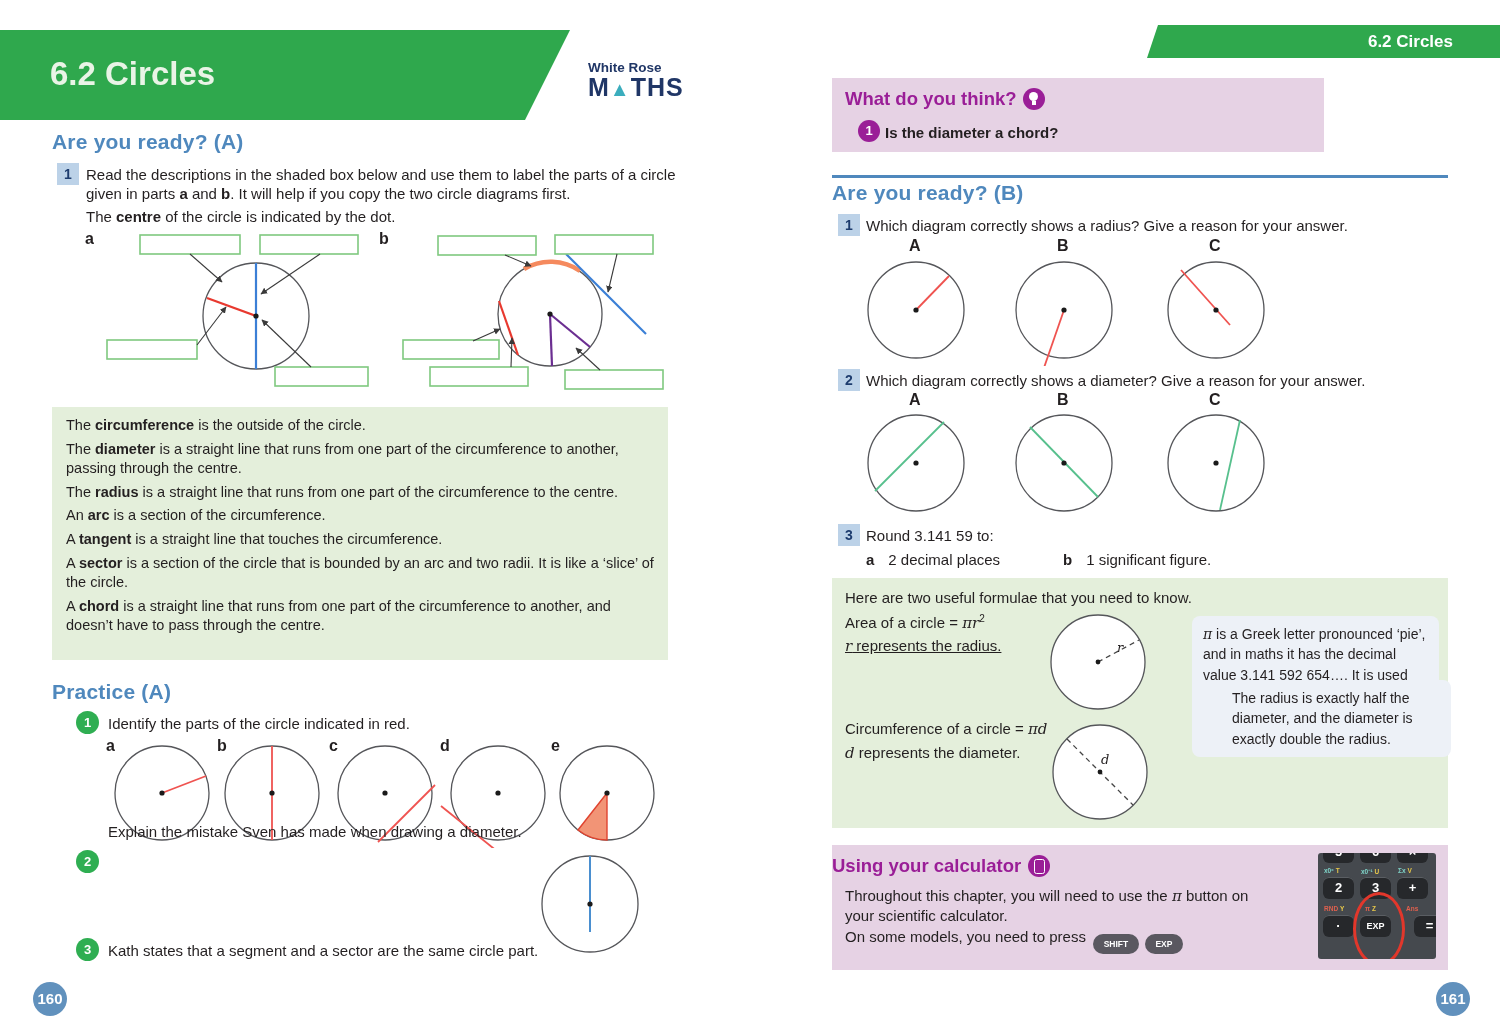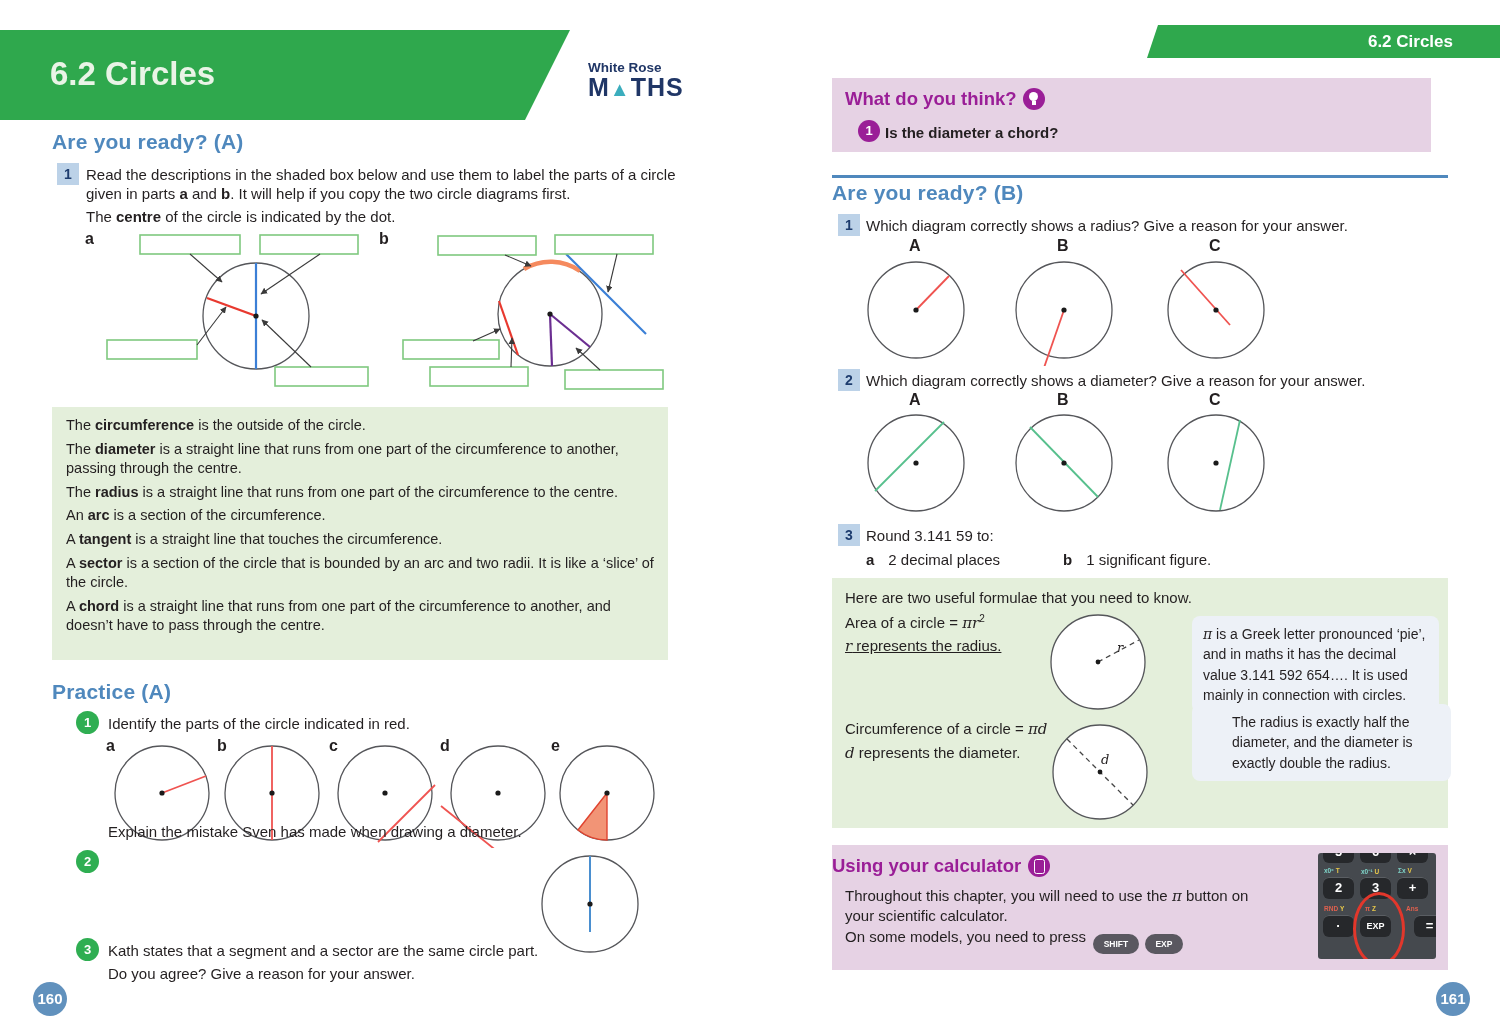--- a/index.html
+++ b/index.html
@@ -173,29 +173,28 @@
   <div class="abs txt" style="left:108px;top:822px;width:430px;">Explain the mistake Sven has made when drawing a diameter.</div>
 
   <svg class="abs" style="left:533px;top:852px;" width="114" height="104">
     <circle cx="57" cy="52" r="48" fill="none" stroke="#55565a" stroke-width="1.3"></circle>
     <line x1="57" y1="4" x2="57" y2="80" stroke="#4a8fd0" stroke-width="2"></line>
     <circle cx="57" cy="52" r="2.6" fill="#1a1a1a"></circle>
   </svg>
 
   <div class="abs badge-grn" style="left:76px;top:938px;">3</div>
   <div class="abs txt" style="left:108px;top:941px;width:480px;">Kath states that a segment and a sector are the same circle part.</div>
-  <div class="abs txt" style="left:108px;top:964px;width:480px;">Do you agree? Give a reason for your answer.</div>
 
   <div class="abs pagenum" style="left:33px;top:982px;">160</div>
 
   <div class="abs banner-r">
     <div class="t">6.2 Circles</div>
   </div>
 
-  <div class="abs lavbox" style="left:832px;top:78px;width:599px;height:74px;">
+  <div class="abs lavbox" style="left:832px;top:78px;width:492px;height:74px;">
     <div class="purple-h" style="position:absolute;left:13px;top:10px;"><span>What do you think?</span><span class="bulbicon"><span class="g"></span><span class="s"></span></span></div>
     <div class="badge-pur" style="position:absolute;left:26px;top:42px;">1</div>
     <div class="txt" style="position:absolute;left:53px;top:45px;font-weight:bold;">Is the diameter a chord?</div>
   </div>
 
   <div class="abs rule-blue" style="left:832px;top:175px;width:616px;"></div>
   <div class="abs sec-h" style="left:832px;top:181px;">Are you ready? (B)</div>
 
   <div class="abs badge-sq" style="left:838px;top:214px;">1</div>
   <div class="abs txt" style="left:866px;top:216px;width:560px;">Which diagram correctly shows a radius? Give a reason for your answer.</div>
@@ -257,21 +256,21 @@
   <div class="abs txt" style="left:845px;top:719px;"><span>Circumference of a circle = </span><span class="mathit">πd</span></div>
   <div class="abs txt" style="left:845px;top:743px;"><span class="mathit">d</span><span> represents the diameter.</span></div>
 
   <svg class="abs" style="left:1052px;top:722px;" width="96" height="100">
     <circle cx="48" cy="50" r="47" fill="#fff" stroke="#55565a" stroke-width="1.3"></circle>
     <line x1="15" y1="17" x2="81" y2="83" stroke="#444" stroke-width="1.3" stroke-dasharray="5 4"></line>
     <circle cx="48" cy="50" r="2.4" fill="#1a1a1a"></circle>
   </svg>
   <span class="abs mathit" style="left:1101px;top:752px;font-size:13px;">d</span>
 
-  <div class="abs notebox" style="left:1192px;top:704px;width:259px;padding-left:40px;">The radius is exactly half the diameter, and the diameter is exactly double the radius.</div>
+  <div class="abs notebox" style="left:1192px;top:680px;width:259px;padding-left:40px;">The radius is exactly half the diameter, and the diameter is exactly double the radius.</div>
 
   <div class="abs lavbox" style="left:832px;top:845px;width:616px;height:125px;"></div>
   <div class="abs purple-h" style="left:832px;top:855px;text-align:center;"><span>Using your calculator</span><span class="calcicon"><span class="inner"></span></span></div>
   <div class="abs txt" style="left:845px;top:886px;width:420px;"><span>Throughout this chapter, you will need to use the </span><span class="mathit">π</span><span> button on</span></div>
   <div class="abs txt" style="left:845px;top:906px;width:420px;">your scientific calculator.</div>
   <div class="abs txt" style="left:845px;top:927px;width:440px;"><span>On some models, you need to press</span><span class="pill shift">SHIFT</span><span class="pill exp">EXP</span></div>
 
   <div class="abs calcpad">
     <div class="ckey" style="left:5px;top:-12px;">5</div>
     <div class="ckey" style="left:42px;top:-12px;">6</div>

